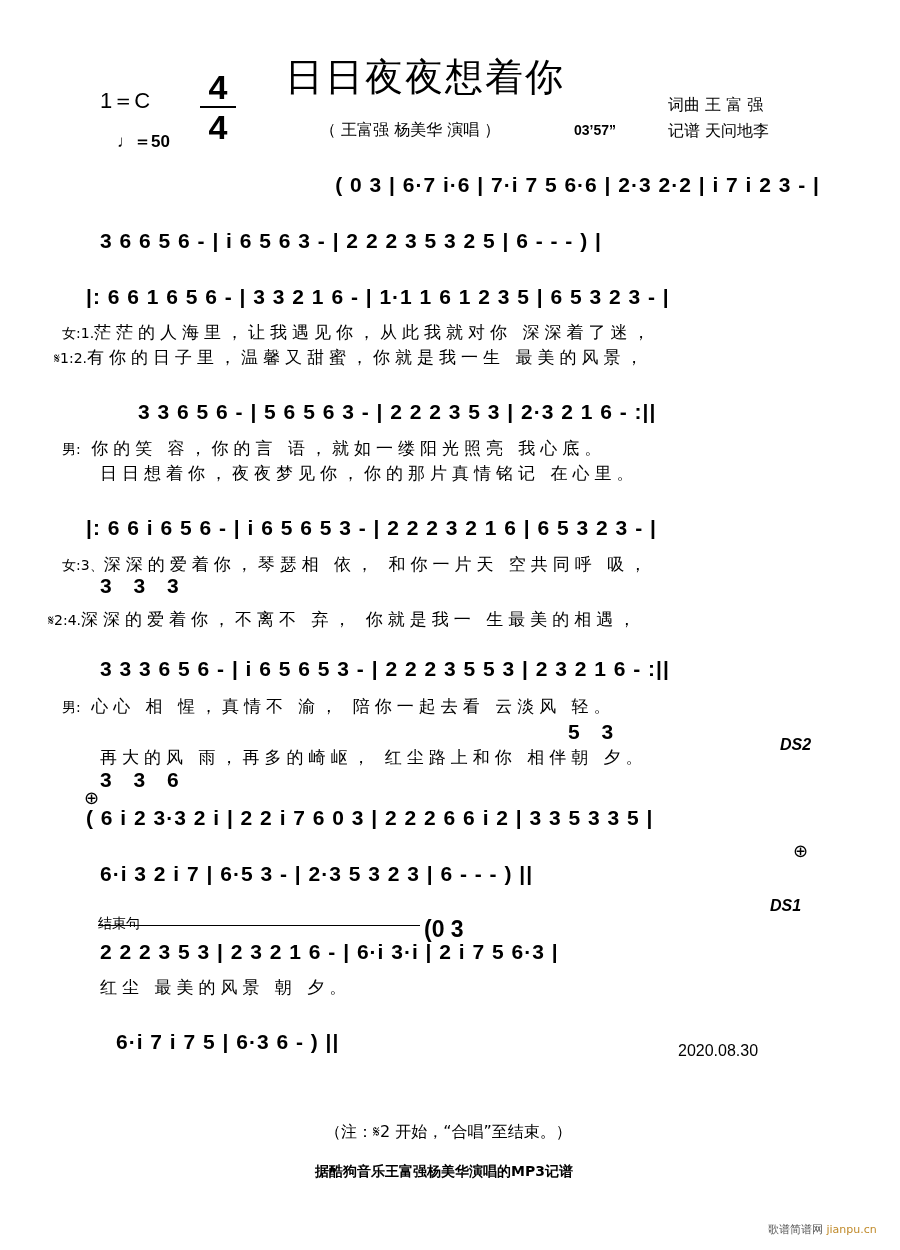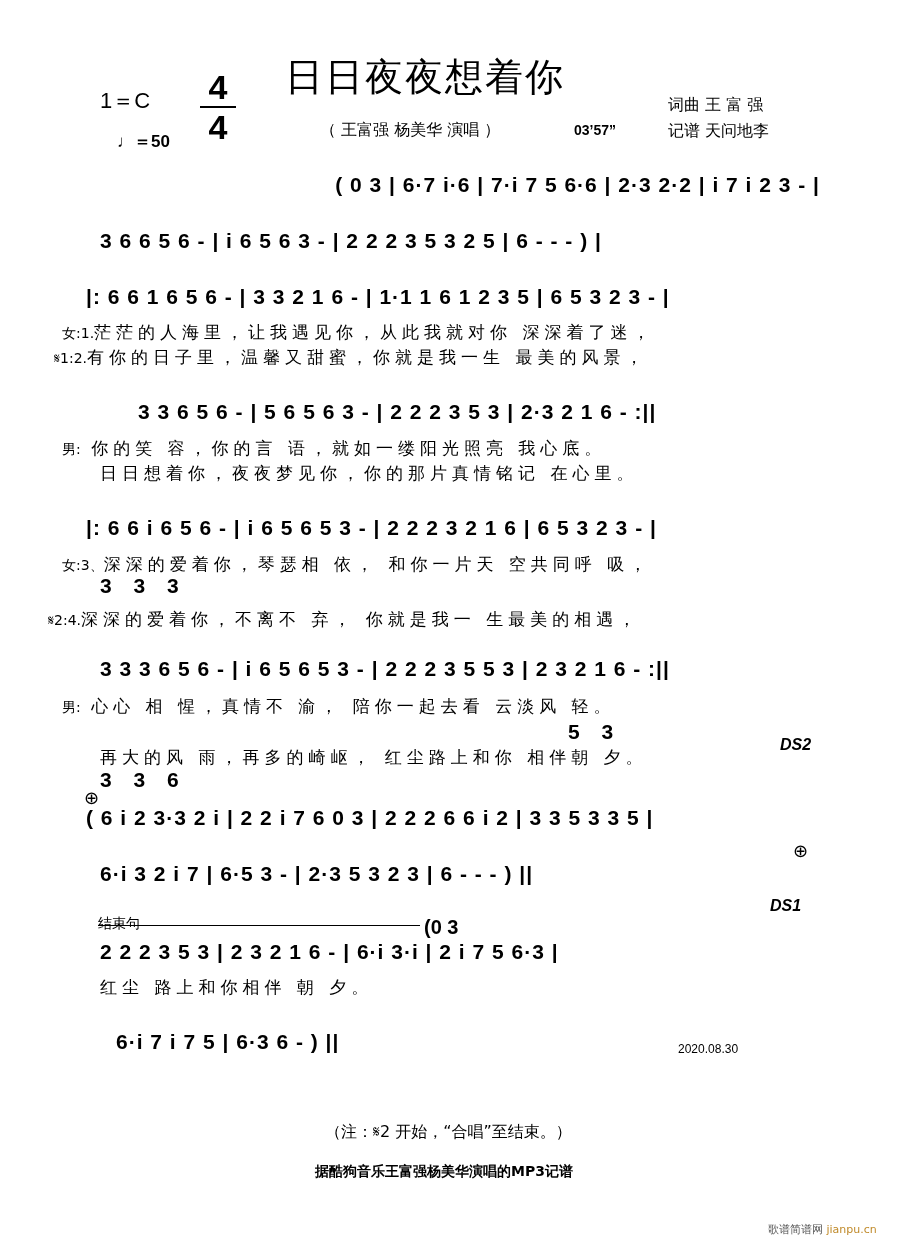--- a/index.html
+++ b/index.html
@@ -19,21 +19,21 @@
          font-size: 21px; font-weight: bold; letter-spacing: 1px; }
 
   .lyric { position: absolute; left: 86px; white-space: nowrap; font-size: 17px;
            font-family: "DejaVu Sans", sans-serif; letter-spacing: 5px; }
   .label { font-family: "DejaVu Sans", sans-serif; font-size: 14px; letter-spacing: 0; }
   .mark { font-style: italic; font-weight: bold; font-size: 16px; }
   .coda { font-size: 18px; }
   .small-notes { position: absolute; font-size: 21px; font-weight: bold; letter-spacing: 8px; }
   .ending { position: absolute; left: 98px; top: 915px; font-size: 14px; font-family: "DejaVu Sans", sans-serif; }
   .ending-line { position: absolute; left: 98px; top: 925px; width: 322px; height: 1px; background: #000; }
-  .date { position: absolute; left: 678px; top: 1042px; font-size: 12px; }
+  .date { position: absolute; left: 678px; top: 1042px; font-size: 16px; }
   .note-text { position: absolute; left: 325px; top: 1122px; font-size: 16px; font-family: "DejaVu Sans", sans-serif; }
   .source { position: absolute; left: 315px; top: 1163px; font-size: 14px; font-weight: bold; font-family: "DejaVu Sans", sans-serif; }
   .watermark { position: absolute; left: 768px; top: 1222px; font-size: 11px; color: #555; font-family: "DejaVu Sans", sans-serif; }
   .watermark .en { color: #c08a2a; }
 </style>
 </head>
 <body>
 
 <div class="abs key">1＝C</div>
 <div class="abs tempo">♩＝50</div>
@@ -86,23 +86,23 @@
 <div class="abs mark" style="left:780px; top:736px;">DS2</div>
 
 <div class="abs coda" style="left:84px; top:787px;">⊕</div>
 <div class="row" style="top:806px; left:86px;">( 6 i 2 3·3 2 i | 2 2 i 7 6 0 3 | 2 2 2 6 6 i 2 | 3 3 5 3 3 5 |</div>
 <div class="abs coda" style="left:793px; top:840px;">⊕</div>
 <div class="row" style="top:862px; left:100px;">6·i 3 2 i 7 | 6·5 3 - | 2·3 5 3 2 3 | 6 - - - ) ||</div>
 <div class="abs mark" style="left:770px; top:897px;">DS1</div>
 
 <div class="ending">结束句</div>
 <div class="ending-line"></div>
-<div class="abs" style="left:424px; top:916px; font-size:20px; font-weight:bold;">(0 3</div>
+<div class="abs" style="left:424px; top:916px; font-size:23px; font-weight:bold;">(0 3</div>
 <div class="row" style="top:940px; left:100px;">2 2 2 3 5 3 | 2 3 2 1 6 - | 6·i 3·i | 2 i 7 5 6·3 |</div>
-<div class="lyric" style="top:976px; left:100px;">红尘 路上和你相伴 朝 夕。</div>
+<div class="lyric" style="top:976px; left:100px;">红尘 最美的风景 朝 夕。</div>
 
 <div class="row" style="top:1030px; left:116px;">6·i 7 i 7 5 | 6·3 6 - ) ||</div>
 <div class="date">2020.08.30</div>
 
 <div class="note-text">（注：𝄋2 开始，“合唱”至结束。）</div>
 <div class="source">据酷狗音乐王富强杨美华演唱的MP3记谱</div>
 <div class="watermark">
   <span>歌谱简谱网</span>
   <span class="en">jianpu.cn</span>
 </div>

